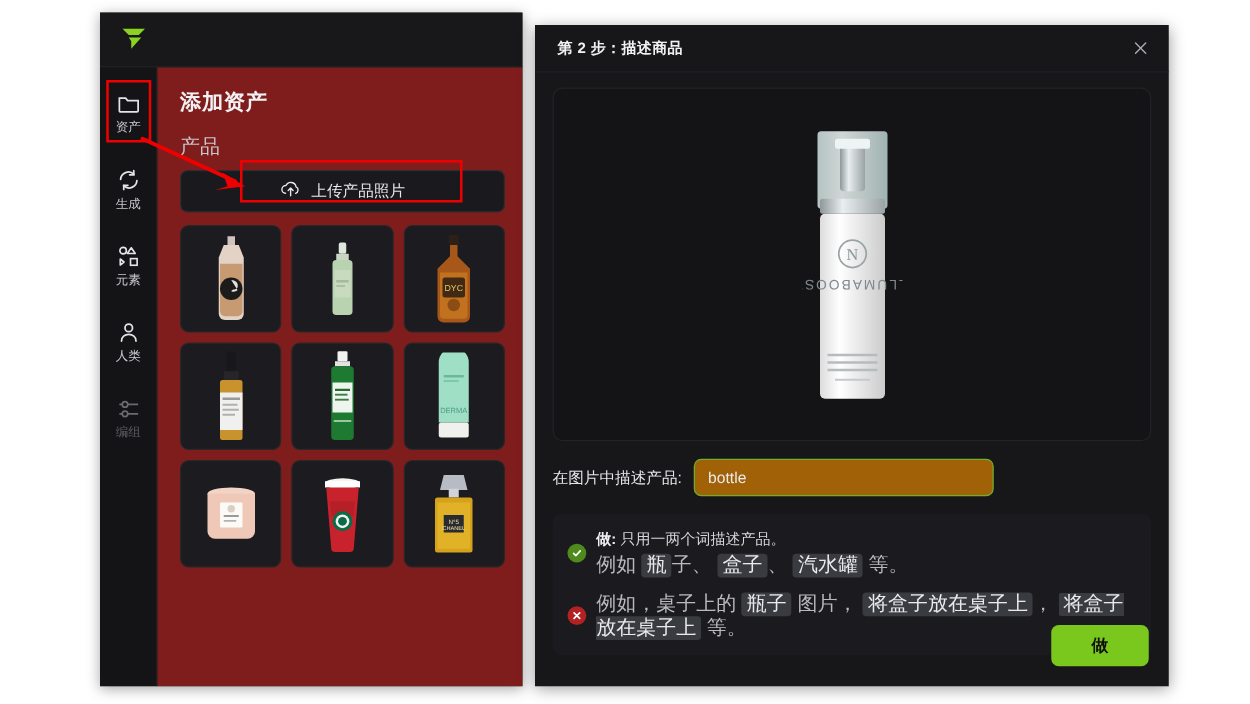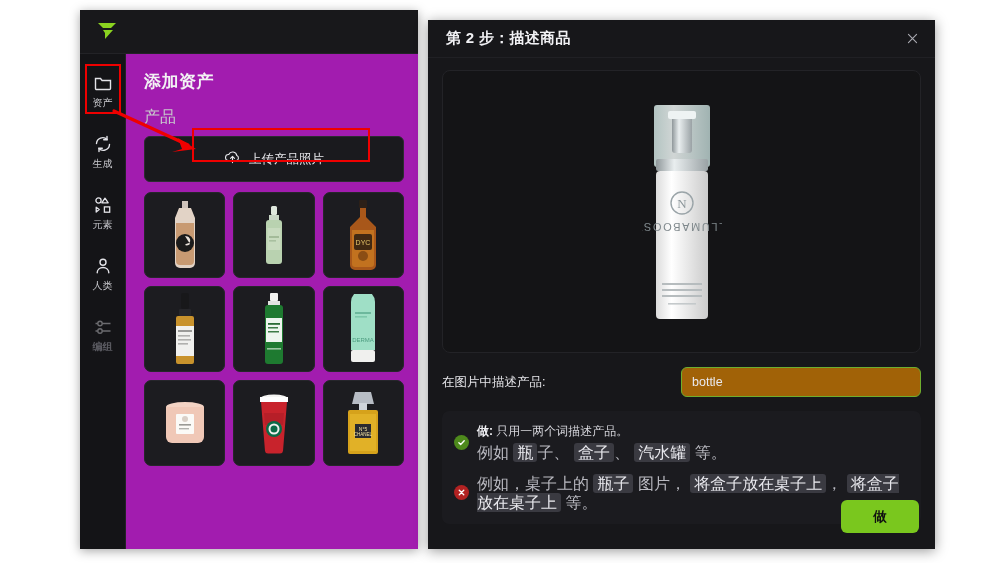--- a/index.html
+++ b/index.html
@@ -37,33 +37,33 @@
     padding-top: 12px;
     display: flex; flex-direction: column; align-items: center;
   }
   .side-item {
     width: 44px; padding: 7px 0 5px;
     display: flex; flex-direction: column; align-items: center;
     gap: 4px; margin-bottom: 14px; cursor: pointer;
   }
   .side-item .ic { width: 20px; height: 20px; display: block; }
   .side-item .lbl { font-size: 10px; color: #c9c9ce; line-height: 11px; }
-  .side-item.dim .lbl { color: #5b5b62; font-weight: bold; }
+  .side-item.dim .lbl { color: #5b5b62; }
   .side-item.dim .ic { opacity: .42; }
 
   
   .content {
-    flex: 1 1 auto; background: #a21caf;
+    flex: 1 1 auto; background: #7f1d1d;
     padding: 16px 14px 0 18px; min-width: 0; position: relative;
   }
   .page-title { font-size: 17px; font-weight: bold; color: #f2f2f4; letter-spacing: .5px; }
   .section-label { font-size: 16px; color: #c7c7cc; margin-top: 14px; }
 
   .upload-row {
-    margin-top: 8px; height: 46px;
+    margin-top: 8px; height: 34px;
     border: 1px solid #2c2c31; border-radius: 6px;
     background: #1a1a1e;
     display: flex; align-items: center; justify-content: center;
     gap: 8px; cursor: pointer;
   }
   .upload-row .ulabel { font-size: 12.5px; color: #e8e8ec; }
 
   .thumb-grid {
     margin-top: 10px;
     display: grid; grid-template-columns: repeat(3, 1fr);
@@ -85,33 +85,33 @@
     box-shadow: 0 2px 12px rgba(0,0,0,0.4);
     display: flex; flex-direction: column;
     overflow: hidden;
   }
   .modal-head {
     height: 38px; flex: 0 0 38px;
     display: flex; align-items: center; justify-content: space-between;
     padding: 0 16px 0 18px;
     border-bottom: 1px solid #202024;
   }
-  .modal-title { font-size: 15px; font-weight: bold; color: #f1f1f4; letter-spacing: .3px; }
+  .modal-title { font-size: 12px; font-weight: bold; color: #f1f1f4; letter-spacing: .3px; }
   .close-btn { cursor: pointer; line-height: 0; }
   .modal-body { padding: 12px 14px 0 14px; flex: 1 1 auto; min-height: 0; }
 
   .preview {
     height: 283px; border-radius: 8px;
     background: #141416; border: 1px solid #232327;
     display: flex; align-items: center; justify-content: center;
   }
 
   .desc-row {
     margin-top: 14px; display: flex; align-items: center;
-    justify-content: space-between; 
+    justify-content: flex-start; gap: 10px;
   }
   .desc-label { font-size: 12.5px; color: #e6e6ea; white-space: nowrap; }
   .desc-input {
     width: 240px; height: 30px; border-radius: 6px;
     border: 1.5px solid #6fae2e; background: #a16207;
     color: #e9e9ee; font-size: 12.5px;
     font-family: "Liberation Sans", sans-serif;
     padding: 0 10px; outline: none;
   }
 

